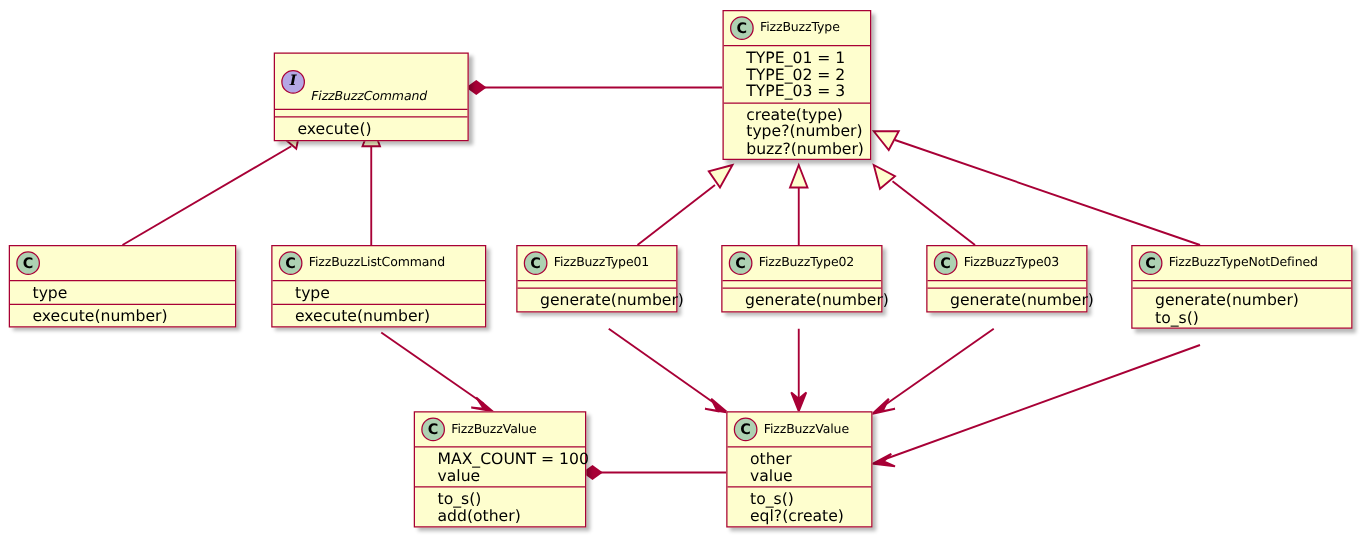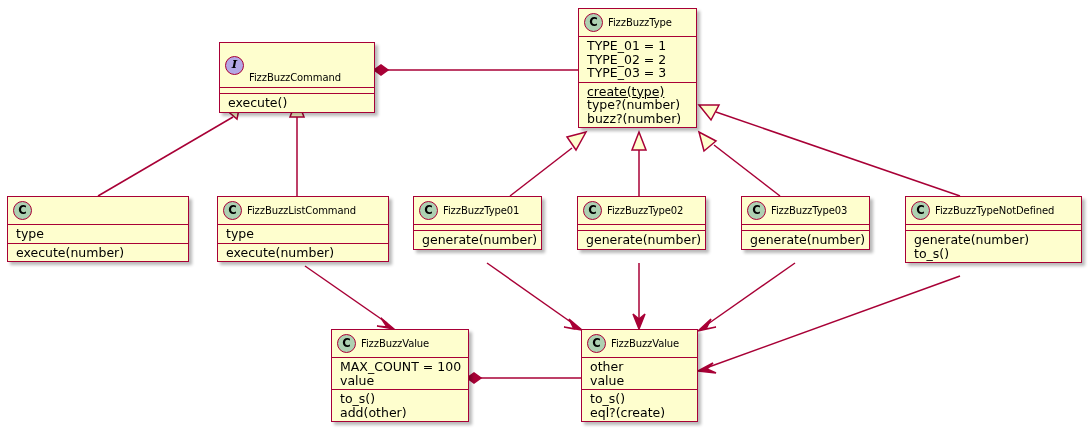--- a/index.html
+++ b/index.html
@@ -39,37 +39,38 @@
   .cls-header {
     display: flex;
     align-items: center;
     gap: 5px;
     padding: 4px 7px 4px 5px;
     border-bottom: 1.5px solid #A80036;
     white-space: nowrap;
   }
   .cls-compartment {
     border-bottom: 1.5px solid #A80036;
-    padding: 2px 8px;
+    padding: 2px 18px;
     line-height: 13.5px;
     white-space: nowrap;
   }
   .cls-compartment:last-child {
     border-bottom: none;
   }
   .cls-compartment.empty {
     height: 5px;
     padding: 0;
   }
   .cls-name {
     font-size: 10px;
     letter-spacing: -0.1px;
     text-align: right;
   }
   .cls-name.italic {
+    font-style: italic;
     margin-top: 25px;
   }
   .badge {
     width: 17px;
     height: 17px;
     border-radius: 50%;
     display: inline-flex;
     align-items: center;
     justify-content: center;
     font-size: 11.5px;
@@ -86,21 +87,20 @@
     background: #B4A7E5;
     border: 1.3px solid #A80036;
     color: #000000;
     font-family: "DejaVu Serif", serif;
     font-style: italic;
   }
   .member {
     display: block;
   }
   .member.static {
-    text-decoration: underline;
   }
 </style>
 </head>
 <body>
 
 <div id="diagram-canvas">
 
   <svg id="edge-layer" width="1088" height="437" viewBox="0 0 1088 437">
     <g stroke="#A80036" stroke-width="1.5" fill="none">
 

